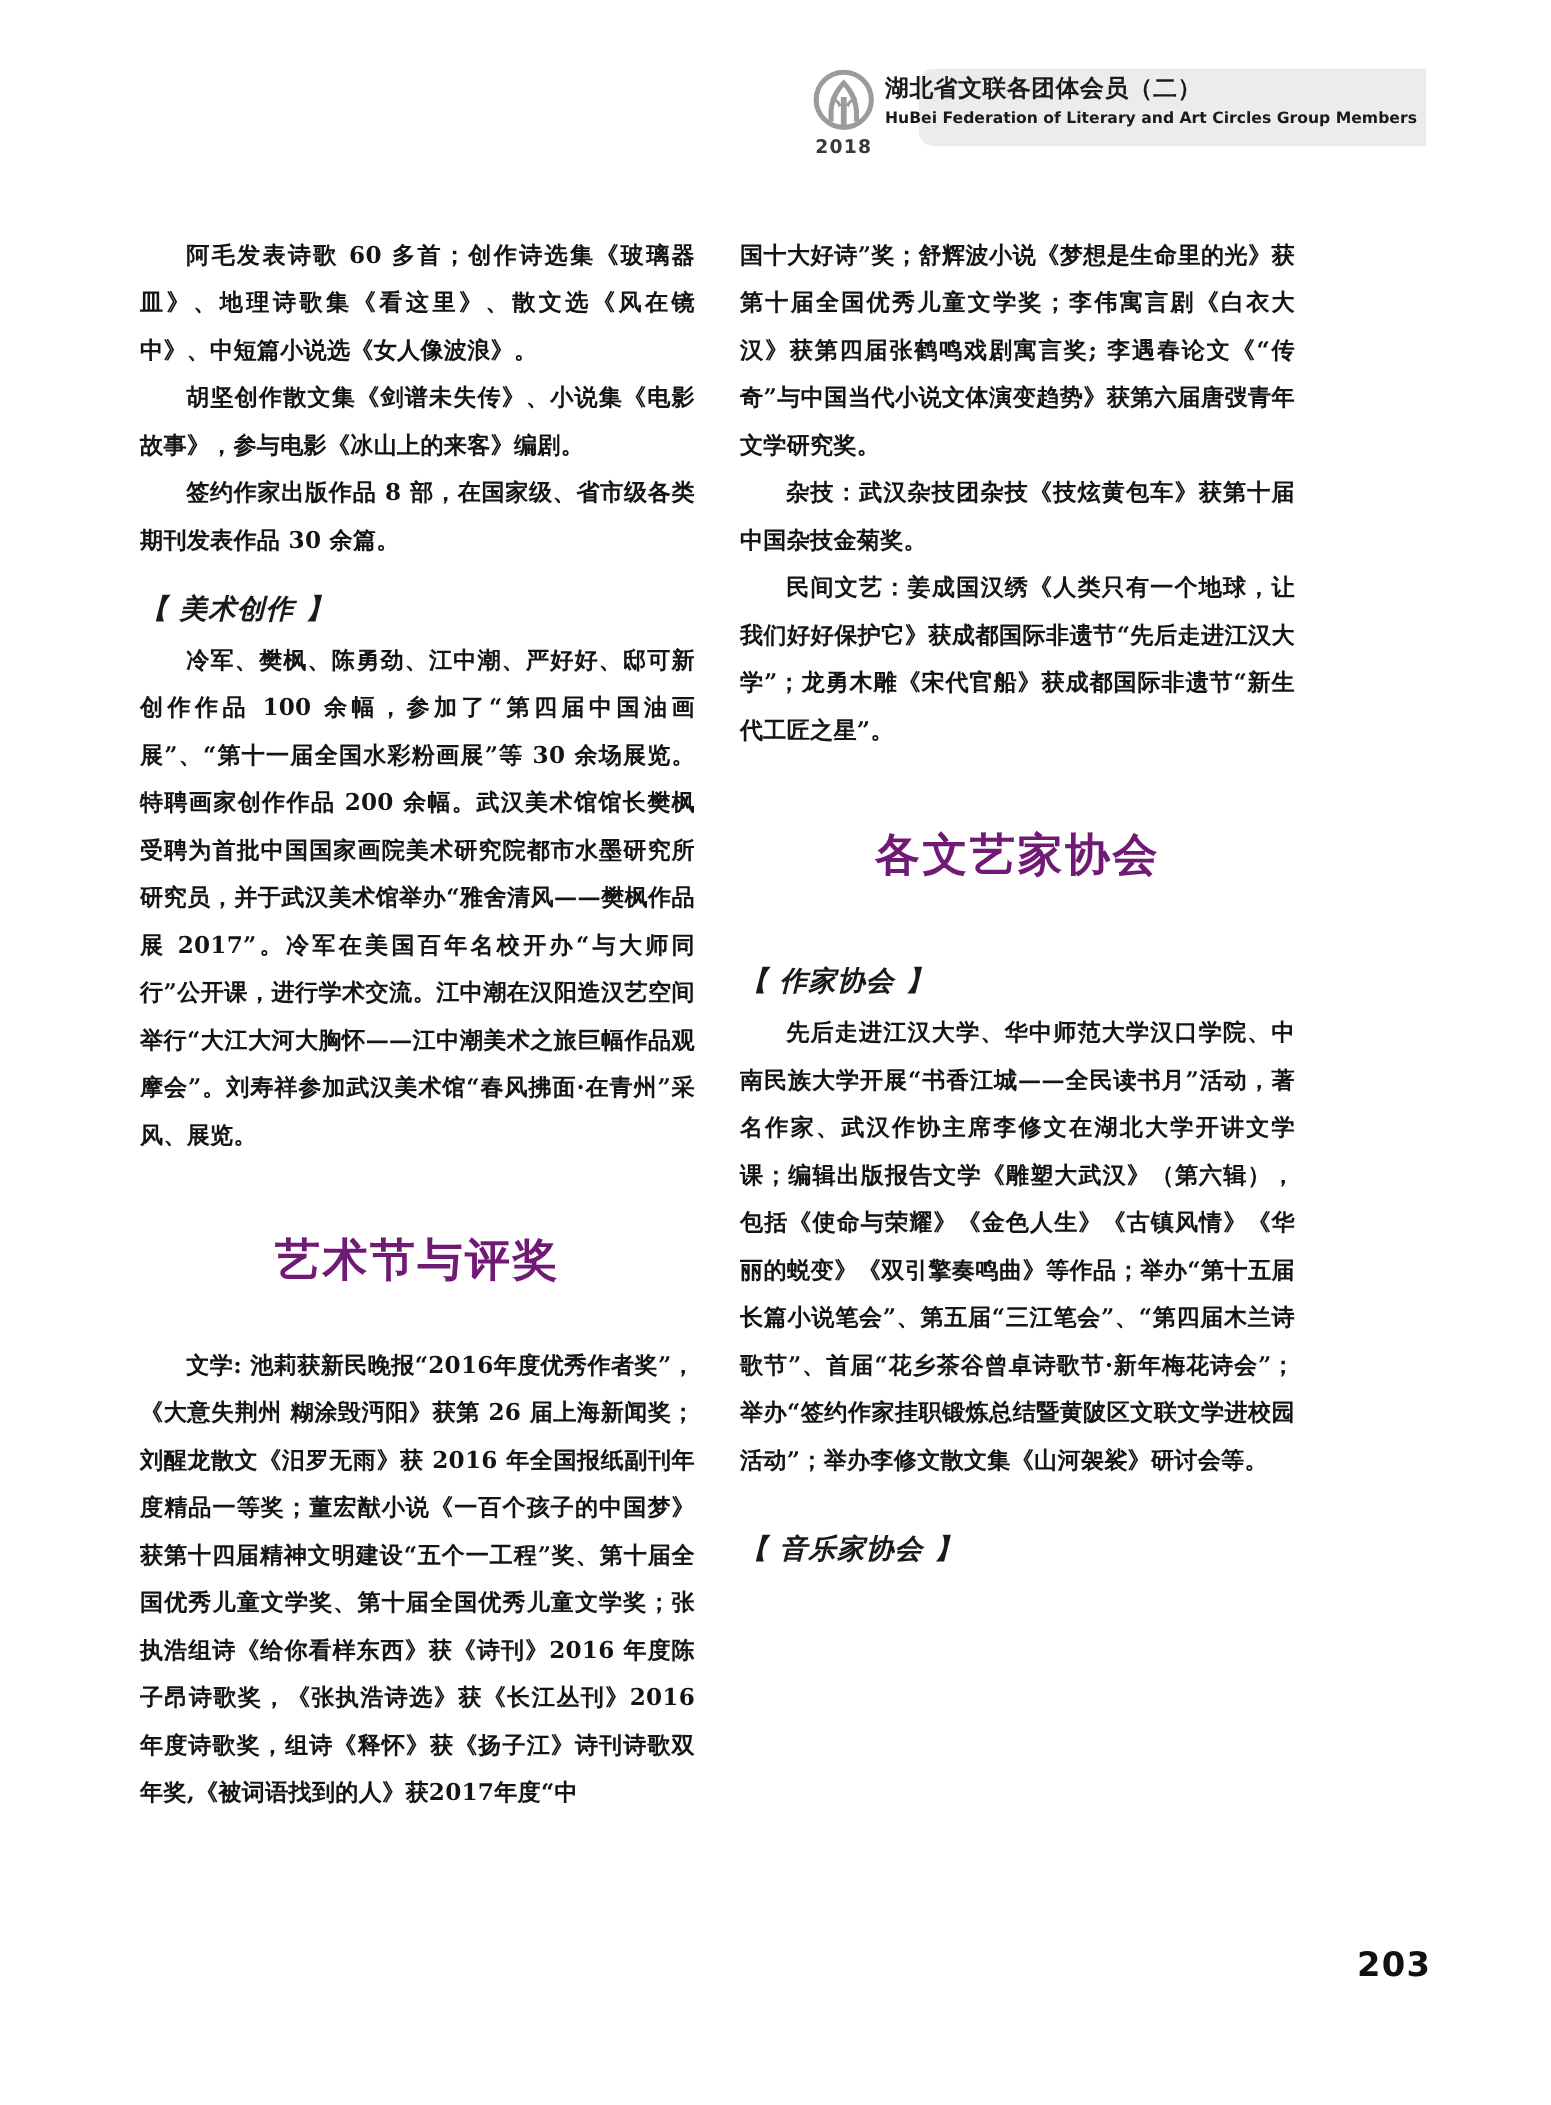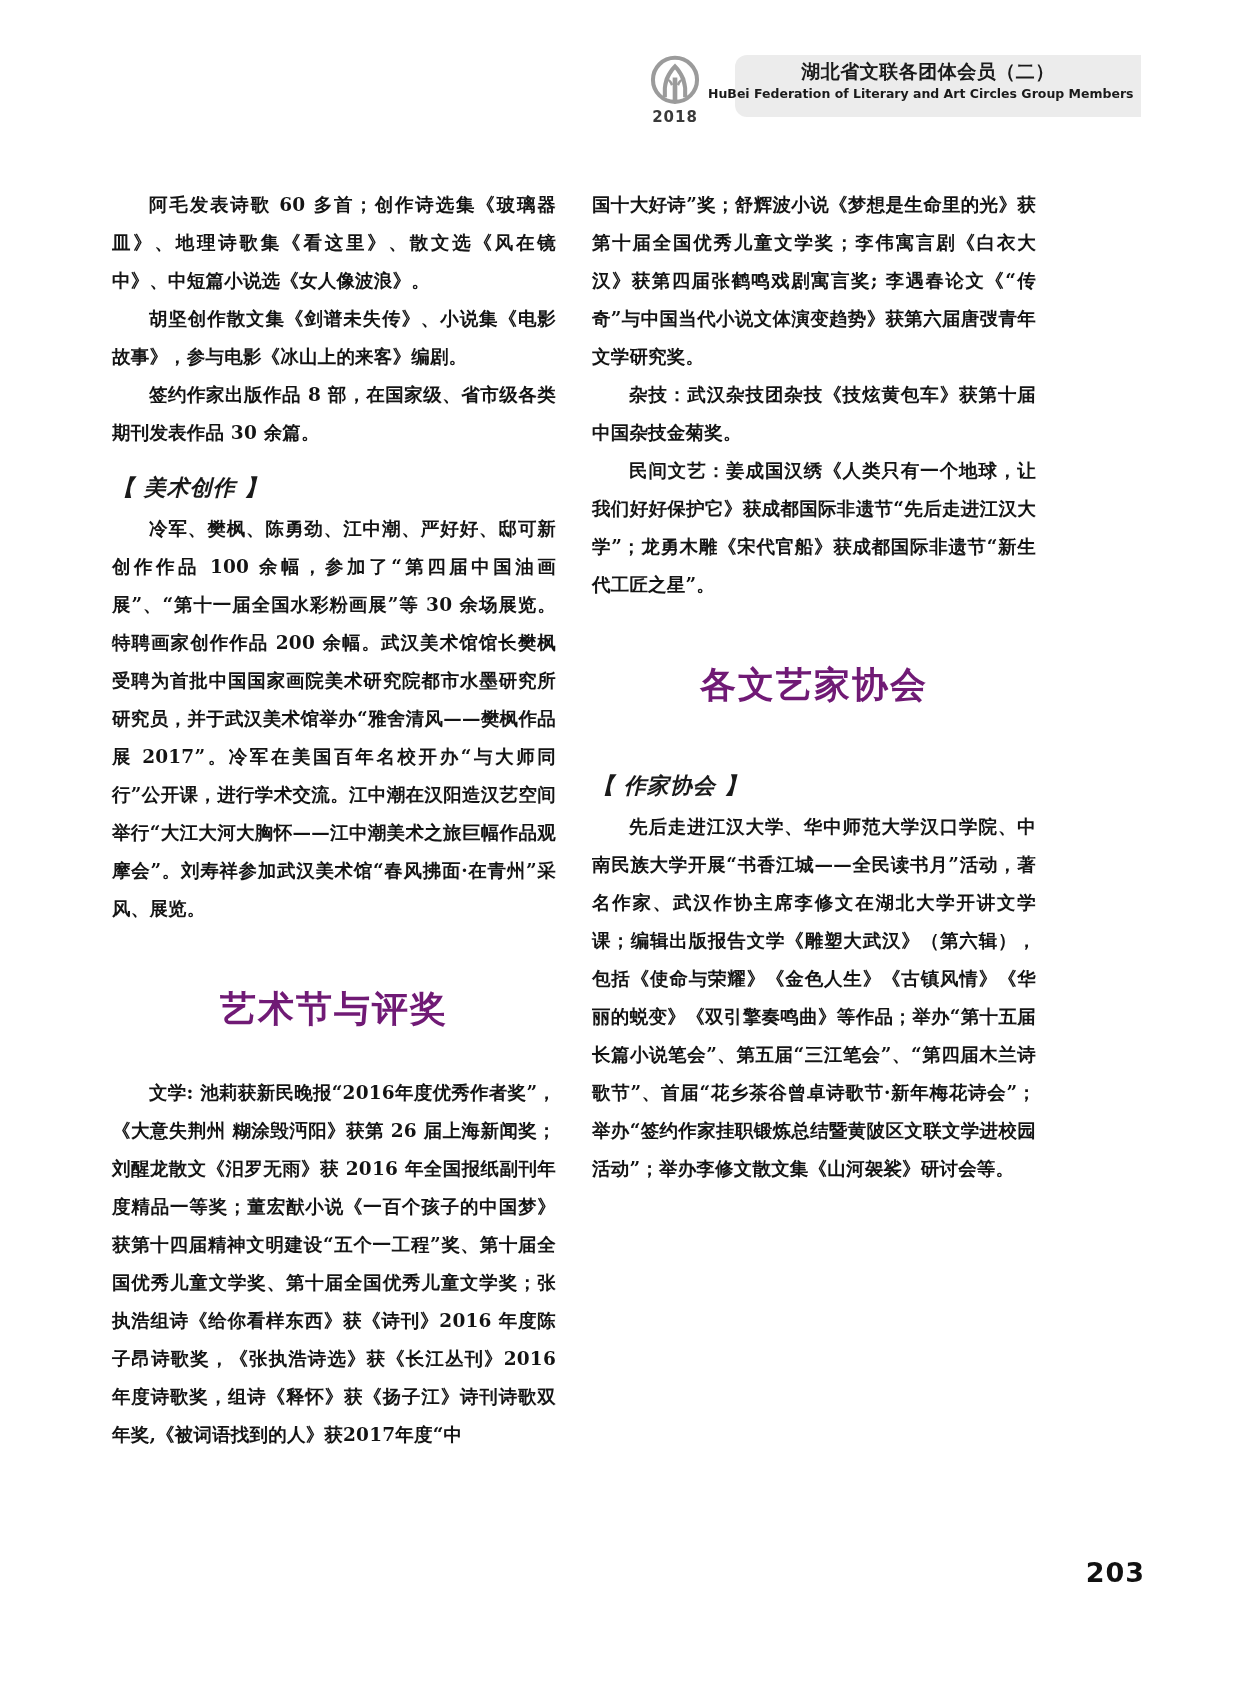--- a/index.html
+++ b/index.html
@@ -66,21 +66,20 @@
     width: 440px;
   }
   .header-cn {
     font-family: Liberation Sans, sans-serif;
     font-weight: bold;
     font-size: 19px;
     letter-spacing: 0.5px;
     color: #1a1a1a;
     line-height: 1.35;
     white-space: nowrap;
-    text-align: center;
   }
   .header-en {
     font-family: "DejaVu Sans", "Liberation Sans", sans-serif;
     font-weight: bold;
     font-size: 12.5px;
     color: #1a1a1a;
     line-height: 1.35;
     margin-top: 1px;
     white-space: nowrap;
   }
@@ -200,18 +199,19 @@
       <p class="body">民间文艺：姜成国汉绣《人类只有一个地球，让我们好好保护它》获成都国际非遗节“先后走进江汉大学”；龙勇木雕《宋代官船》获成都国际非遗节“新生代工匠之星”。</p>
 
       <div class="gap-before-title"></div>
       <h1 class="section-title">各文艺家协会</h1>
       <div class="gap-after-title"></div>
 
       <h2 class="bracket-heading">【 作家协会 】</h2>
       <p class="body">先后走进江汉大学、华中师范大学汉口学院、中南民族大学开展“书香江城——全民读书月”活动，著名作家、武汉作协主席李修文在湖北大学开讲文学课；编辑出版报告文学《雕塑大武汉》（第六辑），包括《使命与荣耀》《金色人生》《古镇风情》《华丽的蜕变》《双引擎奏鸣曲》等作品；举办“第十五届长篇小说笔会”、第五届“三江笔会”、“第四届木兰诗歌节”、首届“花乡茶谷曾卓诗歌节·新年梅花诗会”；举办“签约作家挂职锻炼总结暨黄陂区文联文学进校园活动”；举办李修文散文集《山河袈裟》研讨会等。</p>
 
       <div class="gap-sm"></div>
+      <h2 class="bracket-heading">【 音乐家协会 】</h2>
     </div>
   </div>
 
   <div class="page-number">203</div>
 
 </div>
 
 </body></html>

